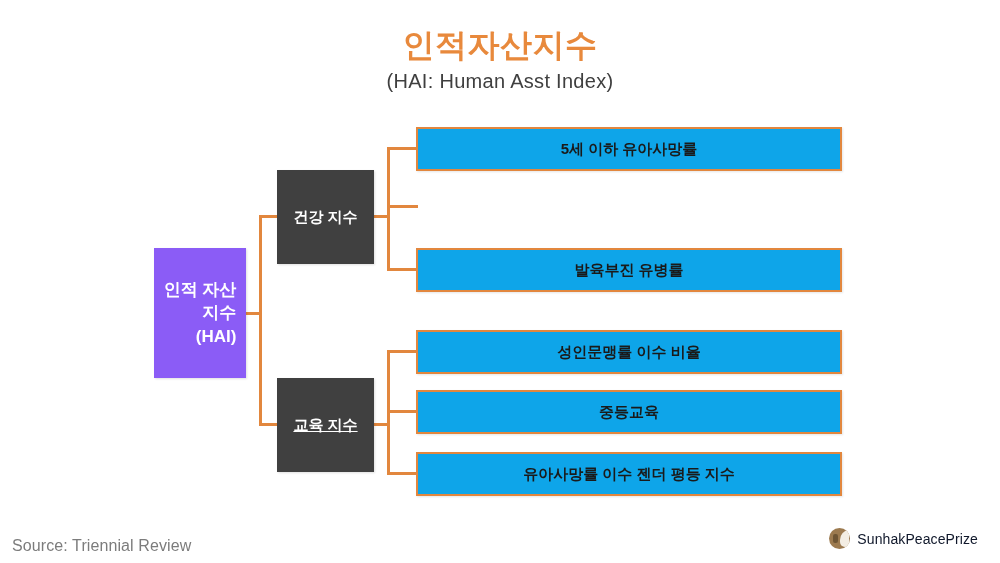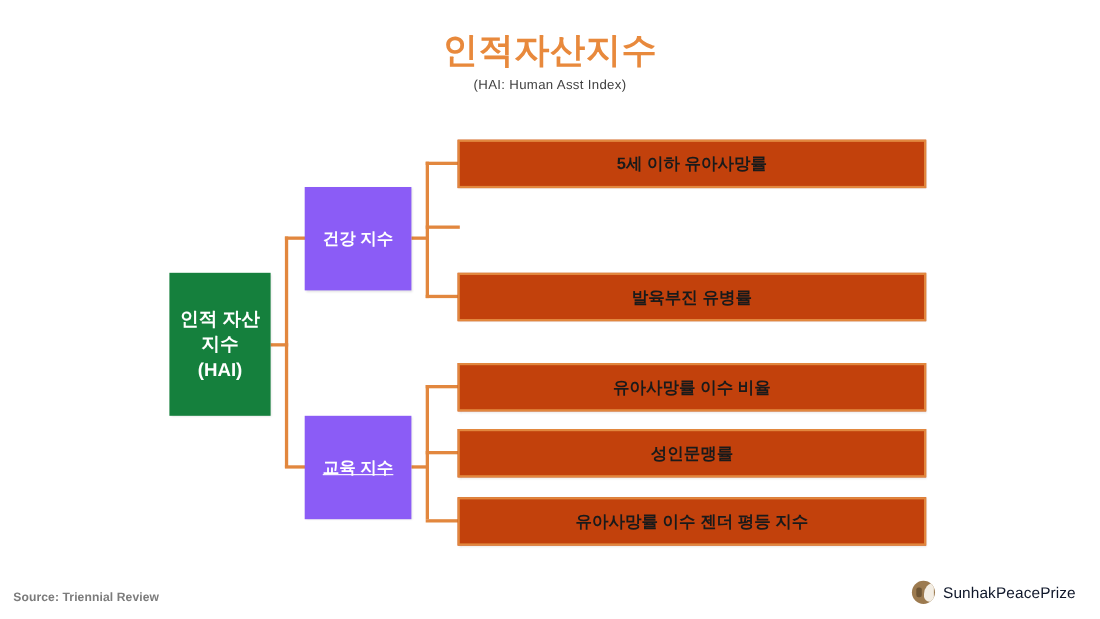--- a/index.html
+++ b/index.html
@@ -24,62 +24,63 @@
     font-size: 32px;
     font-weight: 700;
     color: #E8893C;
     letter-spacing: 0.5px;
   }
   .subtitle {
     position: absolute;
     left: 0; top: 70px;
     width: 1000px;
     text-align: center;
-    font-size: 12px;
+    font-size: 20px;
     font-weight: 400;
     color: #3F3F3F;
     letter-spacing: 0.3px;
   }
 
   
   .node {
     position: absolute;
     display: flex;
     align-items: center;
     justify-content: center;
     text-align: center;
     z-index: 3;
   }
   .node-root {
     left: 154px; top: 248px;
     width: 92px; height: 130px;
-    background: #15803d;
+    background: #8b5cf6;
     color: #ffffff;
     font-size: 17px;
     font-weight: 700;
     line-height: 1.38;
     box-shadow: 1px 1px 2px rgba(0,0,0,0.12);
+    text-align: right;
   }
   .node-branch {
     left: 277px;
     width: 97px; height: 94px;
-    background: #8b5cf6;
+    background: #404040;
     color: #ffffff;
     font-size: 15px;
     font-weight: 700;
     box-shadow: 1px 1px 2px rgba(0,0,0,0.12);
   }
   .node-branch.health { top: 170px; }
   .node-branch.education { top: 378px; text-decoration: underline; }
 
   .leaf {
     position: absolute;
     left: 416px;
     width: 426px; height: 44px;
-    background: #c2410c;
+    background: #0ea5e9;
     border: 2px solid #E2873E;
     display: flex;
     align-items: center;
     justify-content: center;
     color: #1a1a1a;
     font-size: 15px;
     font-weight: 700;
     z-index: 3;
     box-shadow: 1px 1px 2px rgba(0,0,0,0.10);
   }
@@ -90,24 +91,23 @@
     background: #E2873E;
     z-index: 1;
   }
   .line.h { height: 3px; }
   .line.v { width: 3px; }
 
   
   .source {
     position: absolute;
     left: 12px; top: 537px;
-    font-size: 11px;
+    font-size: 16px;
     color: #7C7C7C;
     letter-spacing: 0.1px;
-    font-weight: bold;
   }
   .brand {
     position: absolute;
     right: 22px; top: 528px;
     display: flex;
     align-items: center;
     gap: 7px;
   }
   .brand-mark {
     width: 21px; height: 21px;
@@ -185,24 +185,24 @@
   </div>
 
   <div class="leaf" style="top:127px;">
     <span>5세 이하 유아사망률</span>
   </div>
   <div class="leaf" style="top:248px;">
     <span>발육부진 유병률</span>
   </div>
 
   <div class="leaf" style="top:330px;">
-    <span>유아사망률 이수 비율</span>
+    <span>성인문맹률 이수 비율</span>
   </div>
   <div class="leaf" style="top:390px;">
-    <span>성인문맹률</span>
+    <span>중등교육</span>
   </div>
   <div class="leaf" style="top:452px;">
     <span>유아사망률 이수 젠더 평등 지수</span>
   </div>
 
   <div class="source">Source: Triennial Review</div>
   <div class="brand">
     <span class="brand-mark"></span>
     <span class="brand-text">SunhakPeacePrize</span>
   </div>

